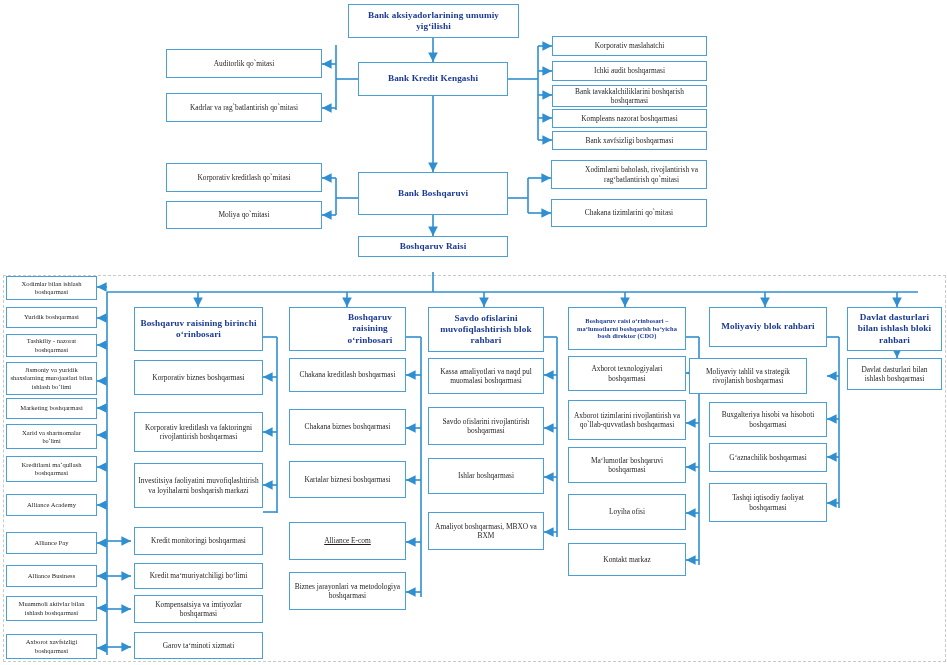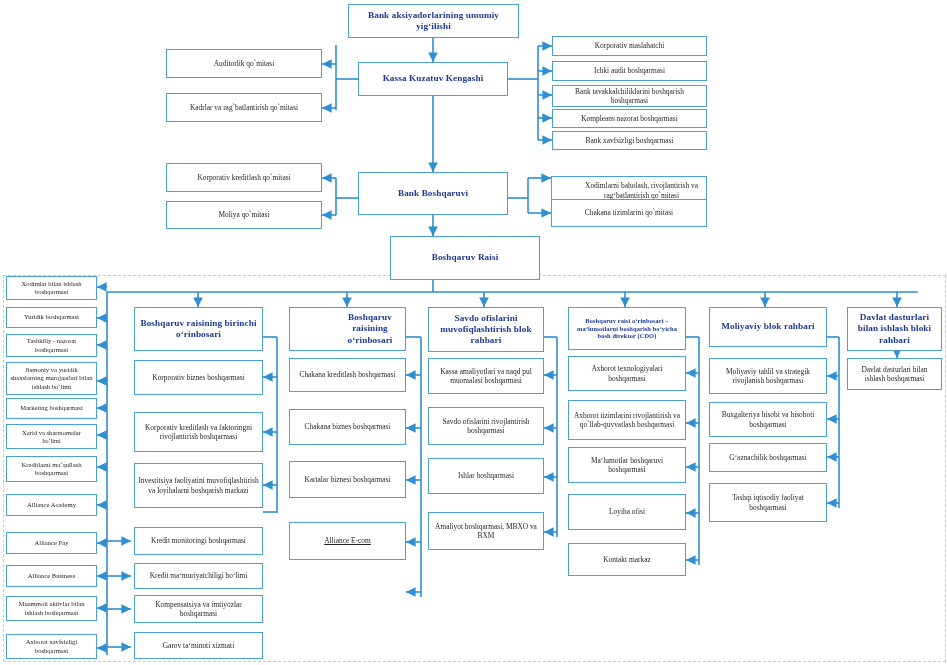--- a/index.html
+++ b/index.html
@@ -128,21 +128,21 @@
 
       <path d="M897,345 L897,358" marker-end="url(#ar)"></path>
     </g>
   </svg>
 
   <div class="node bold" style="left:348px;top:4px;width:171px;height:34px;">
     <span>Bank aksiyadorlarining umumiy yig‘ilishi</span>
   </div>
 
   <div class="node bold" style="left:358px;top:62px;width:150px;height:34px;">
-    <span>Kassa Kuzatuv Kengashi</span>
+    <span>Bank Kredit Kengashi</span>
   </div>
 
   <div class="node" style="left:166px;top:49px;width:156px;height:29px;">
     <span>Auditorlik qo`mitasi</span>
   </div>
   <div class="node" style="left:166px;top:93px;width:156px;height:29px;">
     <span>Kadrlar va rag`batlantirish qo`mitasi</span>
   </div>
 
   <div class="node" style="left:552px;top:36px;width:155px;height:20px;">
@@ -165,28 +165,28 @@
     <span>Bank Boshqaruvi</span>
   </div>
 
   <div class="node" style="left:166px;top:163px;width:156px;height:29px;">
     <span>Korporativ kreditlash qo`mitasi</span>
   </div>
   <div class="node" style="left:166px;top:201px;width:156px;height:28px;">
     <span>Moliya qo`mitasi</span>
   </div>
 
-  <div class="node" style="left:551px;top:176px;width:156px;height:29px;padding-left:28px;">
+  <div class="node" style="left:551px;top:160px;width:156px;height:29px;padding-left:28px;">
     <span>Xodimlarni baholash, rivojlantirish va rag‘batlantirish qo`mitasi</span>
   </div>
   <div class="node" style="left:551px;top:199px;width:156px;height:28px;">
     <span>Chakana tizimlarini qo`mitasi</span>
   </div>
 
-  <div class="node bold" style="left:358px;top:236px;width:150px;height:44px;margin-left:32px;">
+  <div class="node bold" style="left:358px;top:236px;width:150px;height:21px;">
     <span>Boshqaruv Raisi</span>
   </div>
 
   <div class="node tiny" style="left:6px;top:276px;width:91px;height:24px;">
     <span>Xodimlar bilan ishlash boshqarmasi</span>
     </div>
   <div class="node tiny" style="left:6px;top:307px;width:91px;height:21px;">
     <span>Yuridik boshqarmasi</span>
     </div>
   <div class="node tiny" style="left:6px;top:334px;width:91px;height:23px;">
@@ -256,20 +256,23 @@
     </div>
   <div class="node" style="left:289px;top:409px;width:117px;height:36px;">
     <span>Chakana biznes boshqarmasi</span>
     </div>
   <div class="node" style="left:289px;top:461px;width:117px;height:37px;">
     <span>Kartalar biznesi boshqarmasi</span>
     </div>
   <div class="node" style="left:289px;top:522px;width:117px;height:38px;text-decoration:underline;">
     <span>Alliance E-com</span>
     </div>
+  <div class="node" style="left:289px;top:572px;width:117px;height:38px;">
+    <span>Biznes jarayonlari va metodologiya boshqarmasi</span>
+    </div>
 
   <div class="node bold" style="left:428px;top:307px;width:116px;height:45px;">
     <span>Savdo ofislarini muvofiqlashtirish blok rahbari</span>
     </div>
   <div class="node" style="left:428px;top:358px;width:116px;height:36px;">
     <span>Kassa amaliyotlari va naqd pul muomalasi boshqarmasi</span>
     </div>
   <div class="node" style="left:428px;top:407px;width:116px;height:38px;">
     <span>Savdo ofislarini rivojlantirish boshqarmasi</span>
     </div>
@@ -295,21 +298,21 @@
   <div class="node" style="left:568px;top:494px;width:118px;height:36px;">
     <span>Loyiha ofisi</span>
     </div>
   <div class="node" style="left:568px;top:543px;width:118px;height:33px;">
     <span>Kontakt markaz</span>
     </div>
 
   <div class="node bold" style="left:709px;top:307px;width:118px;height:40px;">
     <span>Moliyaviy blok rahbari</span>
     </div>
-  <div class="node" style="left:709px;top:358px;width:118px;height:36px;">
+  <div class="node" style="left:689px;top:358px;width:118px;height:36px;">
     <span>Moliyaviy tahlil va strategik rivojlanish boshqarmasi</span>
     </div>
   <div class="node" style="left:709px;top:402px;width:118px;height:35px;">
     <span>Buxgalteriya hisobi va hisoboti boshqarmasi</span>
     </div>
   <div class="node" style="left:709px;top:443px;width:118px;height:29px;">
     <span>G‘aznachilik boshqarmasi</span>
     </div>
   <div class="node" style="left:709px;top:483px;width:118px;height:39px;">
     <span>Tashqi iqtisodiy faoliyat boshqarmasi</span>

